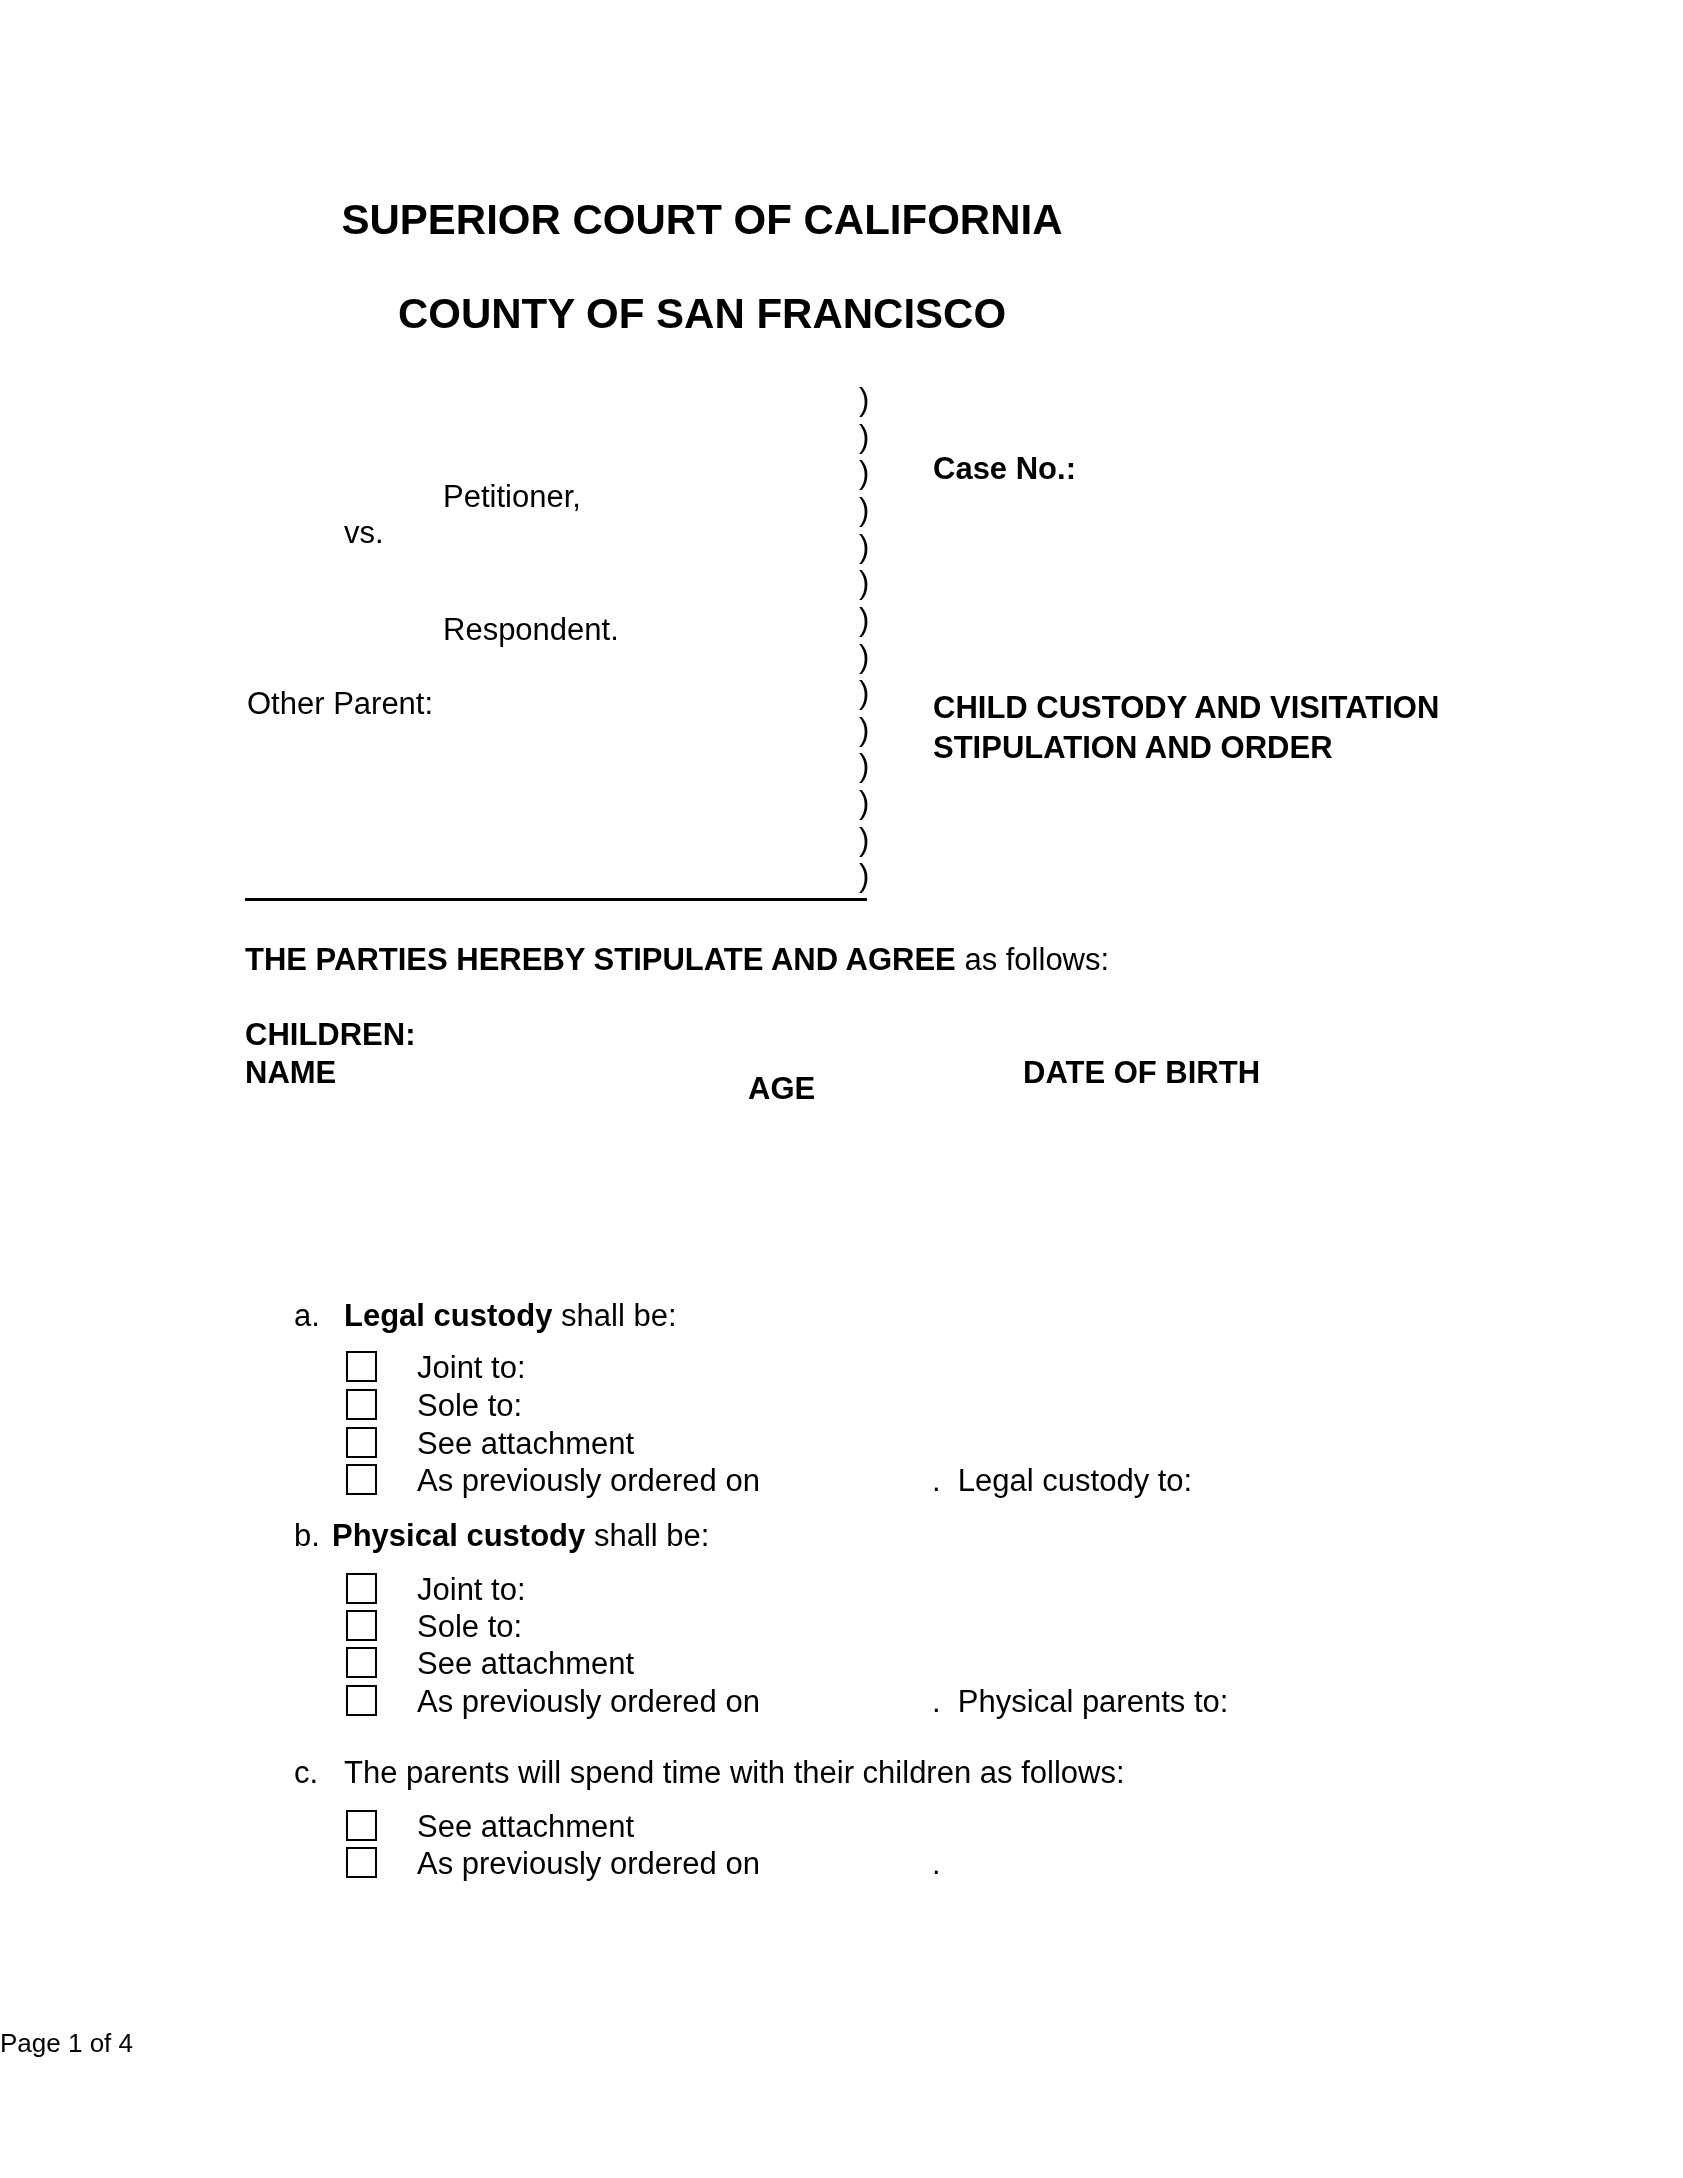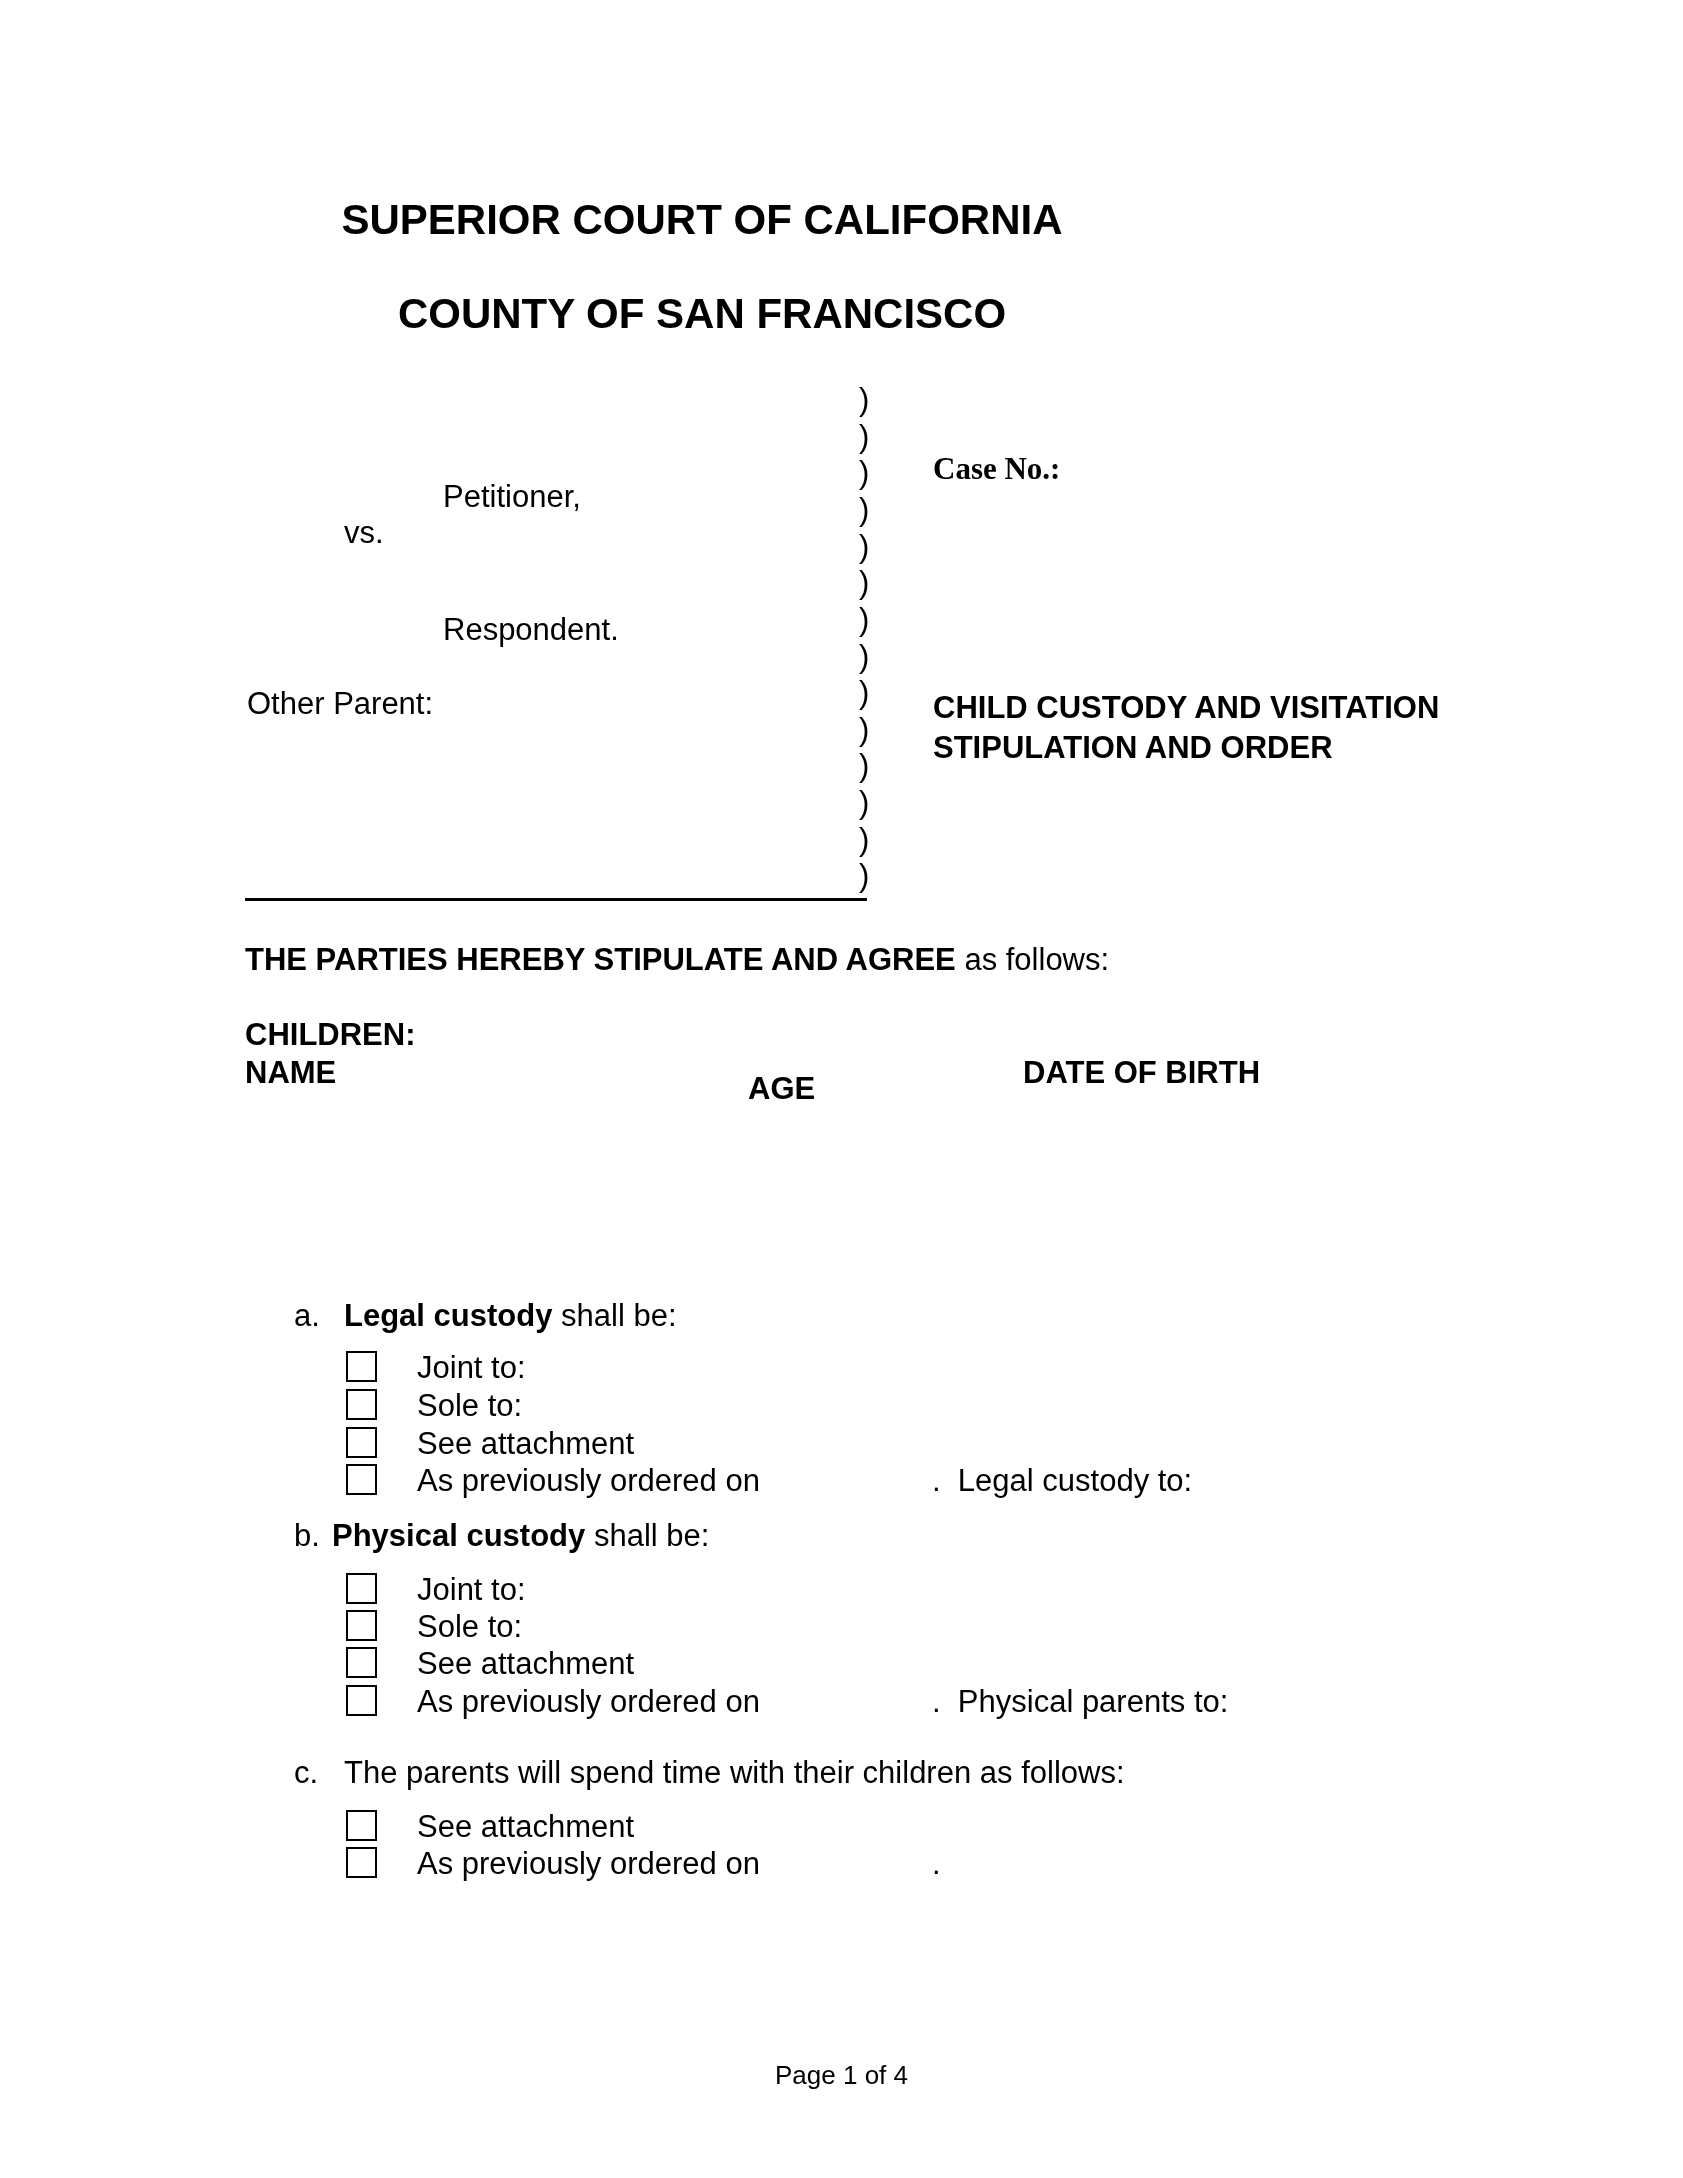--- a/index.html
+++ b/index.html
@@ -34,21 +34,21 @@
     <div class="paren" style="top: 601px;">)</div>
     <div class="paren" style="top: 638px;">)</div>
     <div class="paren" style="top: 674px;">)</div>
     <div class="paren" style="top: 711px;">)</div>
     <div class="paren" style="top: 747px;">)</div>
     <div class="paren" style="top: 784px;">)</div>
     <div class="paren" style="top: 821px;">)</div>
     <div class="paren" style="top: 857px;">)</div>
   </div>
 
-<div class="abs t b" style="left:933px;top:451px;font-family:Liberation Serif, serif;">Case No.:</div>
+<div class="abs t b" style="left:933px;top:451px;">Case No.:</div>
 <div class="abs t b" style="left:933px;top:690px;">CHILD CUSTODY AND VISITATION</div>
 <div class="abs t b" style="left:933px;top:730px;">STIPULATION AND ORDER</div>
 
 <div class="abs t" style="left:245px;top:942px;"><span class="b">THE PARTIES HEREBY STIPULATE AND AGREE</span><span> as follows:</span></div>
 
 <div class="abs t b" style="left:245px;top:1017px;">CHILDREN:</div>
 <div class="abs t b" style="left:245px;top:1055px;">NAME</div>
 <div class="abs t b" style="left:748px;top:1055px;margin-top:16px;">AGE</div>
 <div class="abs t b" style="left:1023px;top:1055px;">DATE OF BIRTH</div>
 
@@ -80,14 +80,14 @@
 
 <div class="abs t" style="left:294px;top:1755px;">c.</div>
 <div class="abs t" style="left:344px;top:1755px;">The parents will spend time with their children as follows:</div>
 
 <div class="cb" style="left:346px;top:1810px;"></div>
 <div class="abs t" style="left:417px;top:1809px;">See attachment</div>
 <div class="cb" style="left:346px;top:1847px;"></div>
 <div class="abs t" style="left:417px;top:1846px;">As previously ordered on</div>
 <div class="abs t" style="left:932px;top:1846px;">.</div>
 
-<div class="abs" style="left:0;width:1683px;text-align:center;top:2028px;font-size:26px;margin-top:32px;">Page 1 of 4</div>
+<div class="abs" style="left:0;width:1683px;text-align:left;top:2028px;font-size:26px;">Page 1 of 4</div>
 
 
 </body></html>

